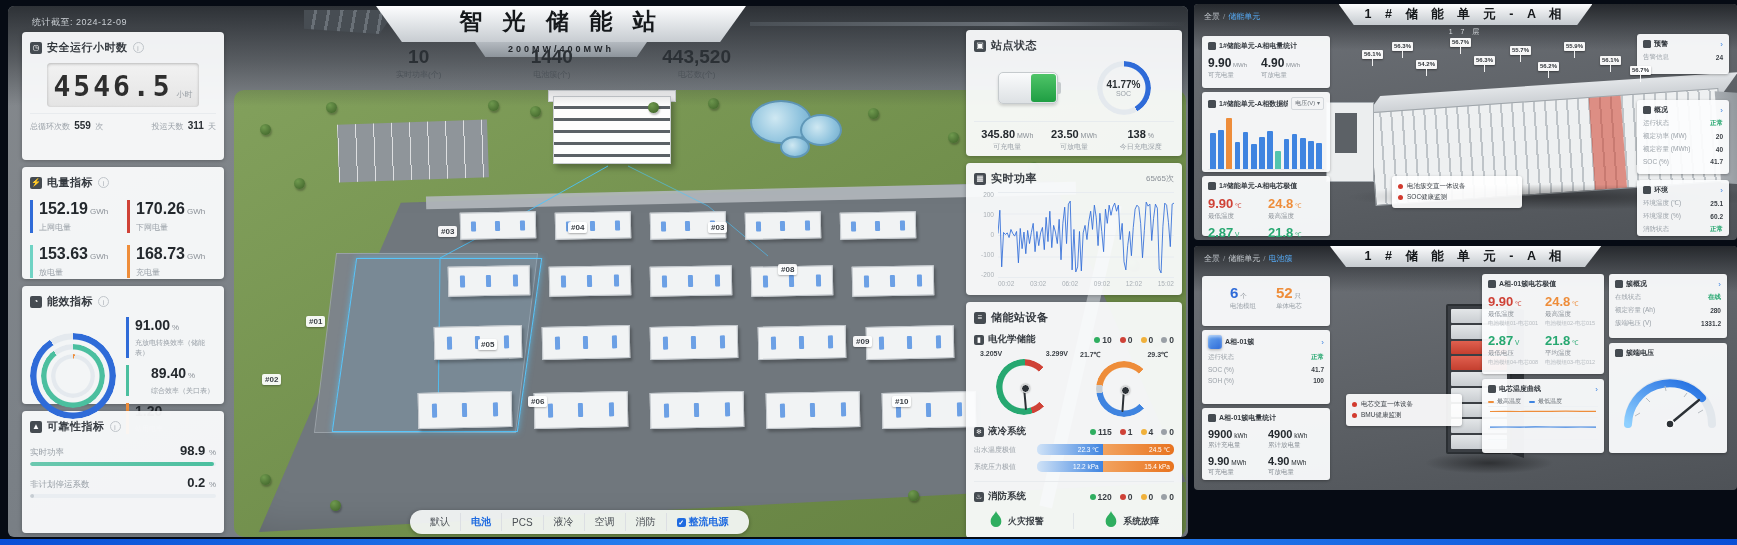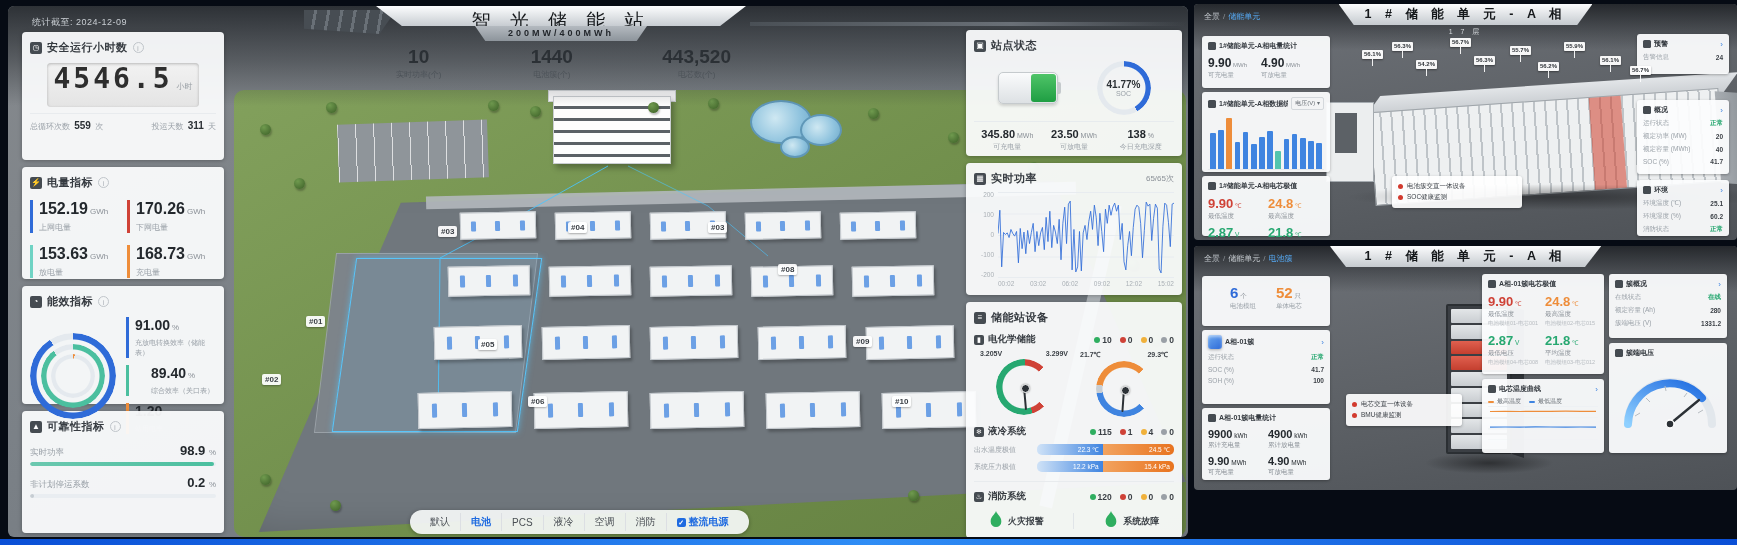--- a/index.html
+++ b/index.html
@@ -28,42 +28,42 @@
   .cont{position:absolute;background:#f1f3f4;border:1px solid #c2c7cc;box-shadow:2px 3px 3px rgba(0,0,0,.25);
     display:flex;align-items:center;justify-content:space-around;transform:rotate(-1.2deg);}
   .cont i{display:block;width:5px;height:40%;background:#3f84e0;opacity:.75;border-radius:1px;}
   .scene-tag{position:absolute;background:rgba(255,255,255,.93);color:#3a3f45;font-size:8px;font-weight:bold;
     padding:0 3px;border-radius:2px;line-height:11px;box-shadow:0 1px 2px rgba(0,0,0,.3);}
   .wires{position:absolute;inset:0;pointer-events:none;}
   .top-shade{position:absolute;left:0;top:0;width:100%;height:100px;
     background:linear-gradient(180deg,rgba(38,42,47,.92) 0%,rgba(38,42,47,.45) 55%,transparent 100%);}
   .statdate{position:absolute;left:24px;top:10px;font-size:9px;color:#c9ced3;letter-spacing:.5px;}
   .title-wrap{position:absolute;left:368px;top:0;width:370px;text-align:center;}
-  .title-band{height:20px;line-height:30px;background:linear-gradient(180deg,#fcfdfe,#c7ccd1);
-    clip-path:polygon(0 0,100% 0,93% 100%,7% 100%);font-size:19px;font-weight:normal;color:#15181b;letter-spacing:7px;}
+  .title-band{height:36px;line-height:30px;background:linear-gradient(180deg,#fcfdfe,#c7ccd1);
+    clip-path:polygon(0 0,100% 0,93% 100%,7% 100%);font-size:23px;font-weight:bold;color:#15181b;letter-spacing:7px;}
   .subtitle-band{width:172px;margin:0 auto;height:15px;line-height:15px;background:linear-gradient(180deg,#b4bac0,#8d949b);
     clip-path:polygon(0 0,100% 0,94% 100%,6% 100%);font-size:9px;font-weight:bold;color:#22262b;letter-spacing:3px;}
   .wing-l{position:absolute;left:296px;top:4px;width:92px;height:24px;
     background:repeating-linear-gradient(100deg,#474d53 0 10px,#697077 10px 13px);
     clip-path:polygon(0 0,100% 0,82% 100%,0 78%);}
   .wing-r{position:absolute;left:742px;top:16px;width:436px;height:4px;background:linear-gradient(90deg,#4a5056,#6a7077 60%,rgba(106,112,119,0));}
   .top-stats{position:absolute;left:388px;top:40px;width:335px;display:flex;justify-content:space-between;}
   .tstat{text-align:center;}
   .tstat .v{font-size:19px;font-weight:bold;color:#2b3035;}
   .tstat .l{font-size:8px;color:#4d5359;margin-top:1px;}
   
   .card{background:rgba(251,252,253,.94);border-radius:4px;box-shadow:0 1px 4px rgba(0,0,0,.28);padding:8px;box-sizing:border-box;}
   .card-h{display:flex;align-items:center;gap:5px;}
   .card-h .ic{width:12px;height:12px;border-radius:2px;background:#454b51;color:#fff;font-size:8px;line-height:12px;text-align:center;flex:0 0 auto;}
   .card-h .t{font-size:11px;font-weight:bold;color:#363b41;letter-spacing:.5px;}
   .info-i{width:11px;height:11px;border-radius:50%;border:1px solid #c0c5ca;color:#b3b8bd;font-size:8px;line-height:11px;text-align:center;box-sizing:border-box;}
   .col-left{position:absolute;left:14px;top:26px;width:202px;display:flex;flex-direction:column;gap:7px;}
   .col-right{position:absolute;left:958px;top:24px;width:216px;display:flex;flex-direction:column;gap:7px;}
   .digital{width:152px;height:44px;margin:8px auto 6px;background:linear-gradient(180deg,#f2f2f2,#e4e4e4);border-radius:4px;
-    box-shadow:inset 0 1px 3px rgba(0,0,0,.25);display:flex;align-items:flex-end;justify-content:center;gap:4px;padding-bottom:12px;box-sizing:border-box;}
+    box-shadow:inset 0 1px 3px rgba(0,0,0,.25);display:flex;align-items:flex-end;justify-content:center;gap:4px;padding-bottom:4px;box-sizing:border-box;}
   .digital .dg{font-family:"DejaVu Sans Mono",monospace;font-size:28px;font-weight:bold;color:#2e2e2e;letter-spacing:3px;line-height:32px;}
   .digital .du{font-size:8px;color:#9aa0a6;margin-bottom:3px;}
   .sh-foot{display:flex;justify-content:space-between;border-top:1px solid #e8ebee;padding-top:6px;margin-top:4px;}
   .sh-foot .fi{font-size:8px;color:#9aa1a8;}
   .sh-foot b{font-size:10px;color:#2b3035;margin:0 2px;}
   .egrid{display:grid;grid-template-columns:1fr 1fr;row-gap:12px;column-gap:8px;margin-top:10px;}
   .stat{border-left:3px solid #eab308;padding-left:6px;}
   .stat .v{font-size:16px;font-weight:bold;color:#23282d;line-height:17px;}
   .stat .u{font-size:8px;font-weight:normal;color:#8a9097;margin-left:2px;}
   .stat .l{font-size:8px;color:#9aa1a8;margin-top:2px;}

